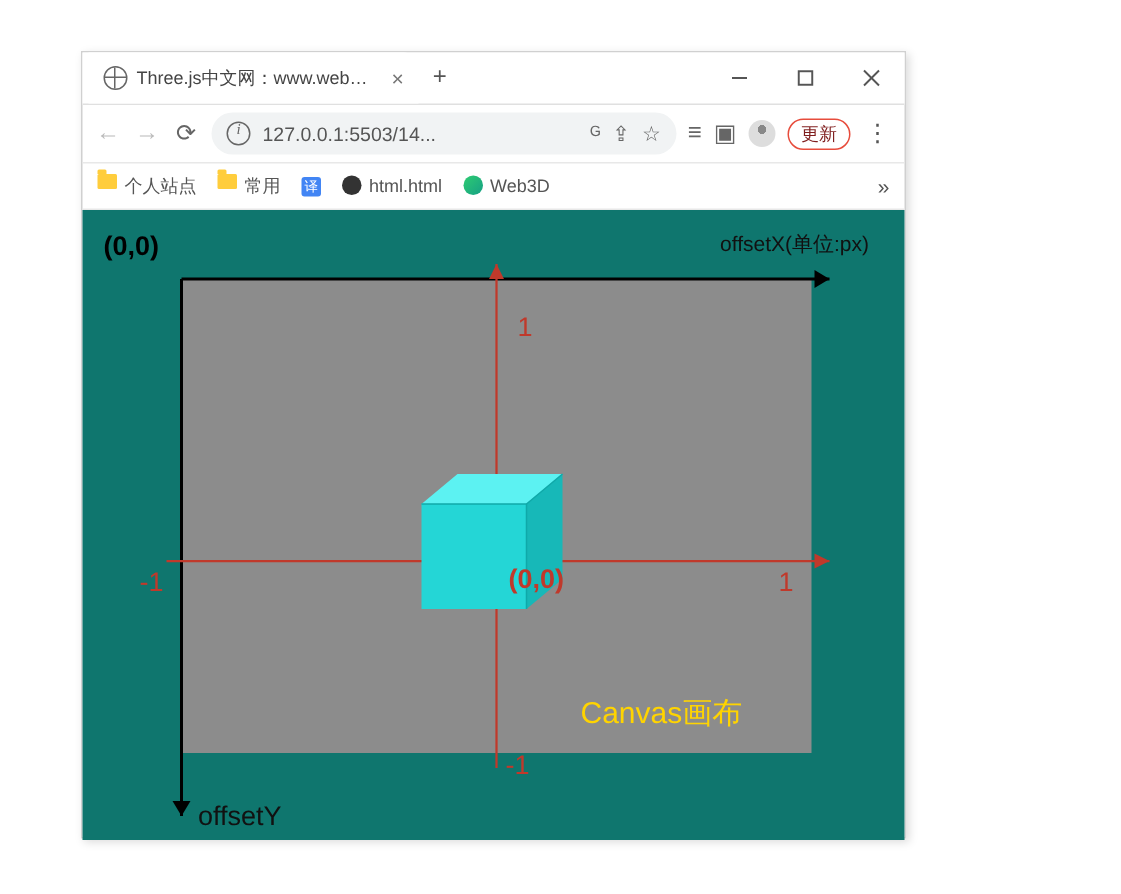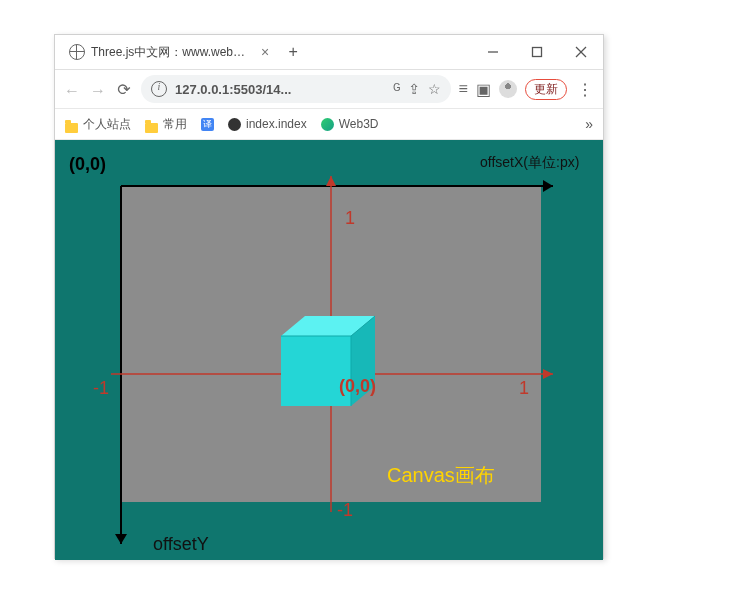--- a/index.html
+++ b/index.html
@@ -119,21 +119,21 @@
   }
   .urlbox .info {
     width: 14px; height: 14px; border: 1.2px solid #666; border-radius: 50%;
     margin-right: 8px; position: relative;
   }
   .urlbox .info::after {
     content: "i"; position: absolute; left: 0; right: 0; top: -1px;
     text-align: center; font-size: 10px; font-style: italic; color: #666;
     font-family: Georgia, serif;
   }
-  .urlbox .url { flex: 1; white-space: nowrap; overflow: hidden; text-overflow: ellipsis; font-weight: bold; }
+  .urlbox .url { flex: 1; white-space: nowrap; overflow: hidden; text-overflow: ellipsis; }
   .urlbox .right-icons { display: flex; gap: 8px; font-size: 14px; color: #666; }
   .panel-icons { display: flex; gap: 8px; align-items: center; color: #666; }
   .avatar {
     width: 18px; height: 18px; border-radius: 50%;
     background: radial-gradient(circle at 50% 35%, #888 0 3px, #ddd 3px),
                 radial-gradient(circle at 50% 110%, #888 0 9px, #ddd 9px);
     background-color: #ddd;
   }
   .update-pill {
     border: 1.5px solid #e74c3c;
@@ -147,21 +147,21 @@
   .bookmarks {
     height: 30px;
     display: flex;
     align-items: center;
     gap: 14px;
     padding: 0 10px;
     font-size: 12px;
     color: #555;
     border-bottom: 1px solid #e8e8e8;
   }
-  .bk { display: flex; align-items: flex-end; gap: 5px; }
+  .bk { display: flex; align-items: flex-start; gap: 5px; }
   .folder { width: 13px; height: 10px; background: #ffcd3c; border-radius: 1px; position: relative; }
   .folder::before { content:""; position:absolute; left:0; top:-3px; width:6px; height:3px; background:#ffcd3c; border-radius:1px 1px 0 0; }
   .blue-sq { width: 13px; height: 13px; background: #4285f4; color: #fff; font-size: 9px; display:flex; align-items:center; justify-content:center; border-radius:2px; }
   .dark-circle { width: 13px; height: 13px; background: #333; border-radius: 50%; }
   .green-circle { width: 13px; height: 13px; background: linear-gradient(135deg,#2ecc71,#16a085); border-radius: 50%; }
   .bk-more { margin-left: auto; font-size: 14px; color: #555; }
 
   
   .viewport {
     position: relative;
@@ -180,21 +180,21 @@
   .offsetx-label {
     position: absolute;
     left: 425px;
     top: 14px;
     font-size: 14px;
     color: #111;
     white-space: nowrap;
   }
   .offsety-label {
     position: absolute;
-    left: 98px;
+    left: 77px;
     top: 394px;
     font-size: 18px;
     color: #111;
   }
 
   
   svg.diagram {
     position: absolute;
     left: 0; top: 0;
     width: 550px;
@@ -270,21 +270,21 @@
     </div>
     <div class="bk">
       <span class="folder"></span>
       <span>常用</span>
     </div>
     <div class="bk">
       <span class="blue-sq">译</span>
     </div>
     <div class="bk">
       <span class="dark-circle"></span>
-      <span>index.index</span>
+      <span>html.html</span>
     </div>
     <div class="bk">
       <span class="green-circle"></span>
       <span>Web3D</span>
     </div>
     <span class="bk-more">»</span>
   </div>
 
   <div class="viewport">
 

